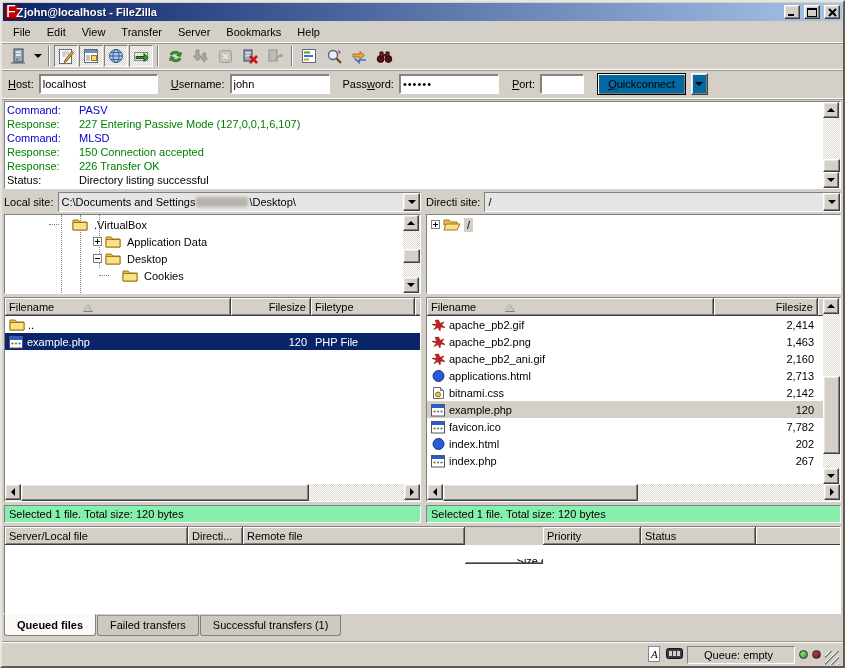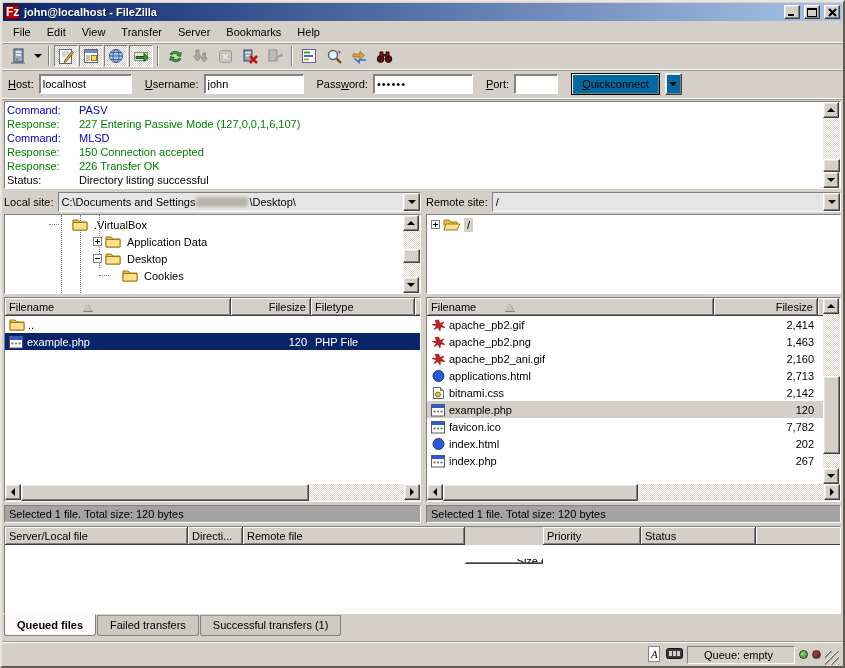--- a/index.html
+++ b/index.html
@@ -9,21 +9,21 @@
     width:845px; height:668px; background:#d4d0c8; position:relative;
     border:2px solid; border-color:#e8e5e0 #5f5b53 #5f5b53 #e8e5e0;
     display:flex; flex-direction:column; overflow:hidden;
   }
   
   .titlebar {
     height:18px; margin:1px; display:flex; align-items:center; gap:3px;
     background:linear-gradient(to right,#0a246a,#a8c4e8); padding:0 2px; flex:0 0 18px;
   }
   .fz-logo { width:14px; height:14px; background:#c00000; border:1px solid #7a0000;
-    color:#fff; font-weight:bold; font-size:12px; line-height:12px; text-align:center; }
+    color:#fff; font-weight:normal; font-size:16px; line-height:12px; text-align:center; }
   .title-text { color:#fff; font-weight:bold; font-size:11px; flex:1; padding-left:2px;
     text-shadow:1px 1px 0 rgba(0,0,0,.4); white-space:nowrap; }
   .winbtn { width:16px; height:14px; background:#d4d0c8; border:1px solid;
     border-color:#fff #404040 #404040 #fff; box-shadow:inset -1px -1px 0 #808080,inset 1px 1px 0 #e8e5e0;
     display:flex; align-items:center; justify-content:center; margin-left:1px; }
   .winbtn svg { display:block; }
   
   .menubar { height:21px; display:flex; align-items:center; padding:0 4px; gap:2px;
     border-bottom:1px solid #fff; box-shadow:0 1px 0 #9a968e; flex:0 0 21px;}
   .menu-item { padding:2px 7px; cursor:default; }
@@ -40,21 +40,21 @@
   .tb-drop { width:13px; height:22px; display:flex; align-items:center; justify-content:center; }
   .tsep { width:2px; height:20px; margin:0 3px;
     border-left:1px solid #808080; border-right:1px solid #fff; }
   
   .quickbar { height:29px; display:flex; align-items:center; padding:0 6px; gap:5px;
     border-bottom:1px solid #fff; box-shadow:0 1px 0 #9a968e; flex:0 0 29px; }
   .qlabel { white-space:nowrap; }
   .u { text-decoration:underline; }
   .field { height:20px; border:1px solid; border-color:#808080 #fff #fff #808080;
     box-shadow:inset 1px 1px 0 #404040a0; background:#fff; font:inherit; padding:0 3px; }
-  .f-host{width:93px;} .f-user{width:100px;} .f-pass{width:100px; letter-spacing:1px;} .f-port{width:44px;}
+  .f-host{width:119px;} .f-user{width:100px;} .f-pass{width:100px; letter-spacing:1px;} .f-port{width:44px;}
   .btn3d { background:#0369a1; border:1px solid; border-color:#fff #404040 #404040 #fff;
     box-shadow:inset -1px -1px 0 #808080, inset 1px 1px 0 #e8e5e0; font:inherit; height:22px; }
   .qc-btn { padding:0 10px; border:1px solid #000; box-shadow:inset 1px 1px 0 #fff, inset -1px -1px 0 #808080; }
   .qc-drop { width:17px; display:flex; align-items:center; justify-content:center; }
   
   .logpanel { margin:2px; height:88px; flex:0 0 88px; background:#fff;
     border:1px solid; border-color:#808080 #fff #fff #808080; display:flex; }
   .loglines { flex:1; padding:1px 2px; overflow:hidden; }
   .logline { display:flex; height:14px; line-height:14px; white-space:nowrap; }
   .loglabel { width:72px; flex:0 0 72px; }
@@ -124,21 +124,21 @@
   .lrow { height:17px; display:flex; align-items:center; white-space:nowrap; }
   .lrow.sel-active { background:#0a246a; color:#fff; }
   .lrow.sel-inactive { background:#d4d0c8; }
   .cell { padding:0 4px; overflow:hidden; display:flex; align-items:center; }
   .num { justify-content:flex-end; }
   
   .lc-name{width:226px; flex:0 0 226px;} .lc-size{width:80px; flex:0 0 80px;}
   .lc-type{width:104px; flex:0 0 104px;} .lc-mod{flex:1;}
   
   .rc-name{width:287px; flex:0 0 287px;} .rc-size{width:104px; flex:0 0 104px;}
-  .statusline { margin-top:3px; height:18px; flex:0 0 18px; background:#a3a3a3;
+  .statusline { margin-top:3px; height:18px; flex:0 0 18px; background:#86efac;
     border:1px solid; border-color:#808080 #fff #fff #808080;
     display:flex; align-items:center; padding:0 4px; white-space:nowrap; }
   
   .queuewrap { margin:3px 2px 0 2px; flex:0 0 auto; background:#fff;
     border:1px solid; border-color:#808080 #fff #fff #808080; }
   .qheader { height:18px; display:flex; background:#d4d0c8; }
   .qc0{width:183px;flex:0 0 183px;} .qc1{width:55px;flex:0 0 55px;} .qc2{width:222px;flex:0 0 222px;}
   .qc3{width:78px;flex:0 0 78px;justify-content:flex-start;margin-top:32px;} .qc4{width:98px;flex:0 0 98px;} .qc5{width:115px;flex:0 0 115px;}
   .qbody { height:68px; background:#fff; }
   .tabstrip { display:flex; align-items:flex-start; padding:0 2px; gap:1px; flex:0 0 22px; margin-top:1px;}
@@ -494,21 +494,21 @@
         </div>
       </div>
 
       <div class="statusline">
           <span>Selected 1 file. Total size: 120 bytes</span>
         </div>
     </div>
 
     <div class="pane pane-remote">
       <div class="siterow">
-        <span>Remote site:</span>
+        <span>Directi site:</span>
         <div class="combo">
           <div class="combo-text">
               <span>/</span>
             </div>
           <div class="combo-btn">
               <span class="arr arr-down"></span>
             </div>
         </div>
       </div>
       <div class="treebox">

